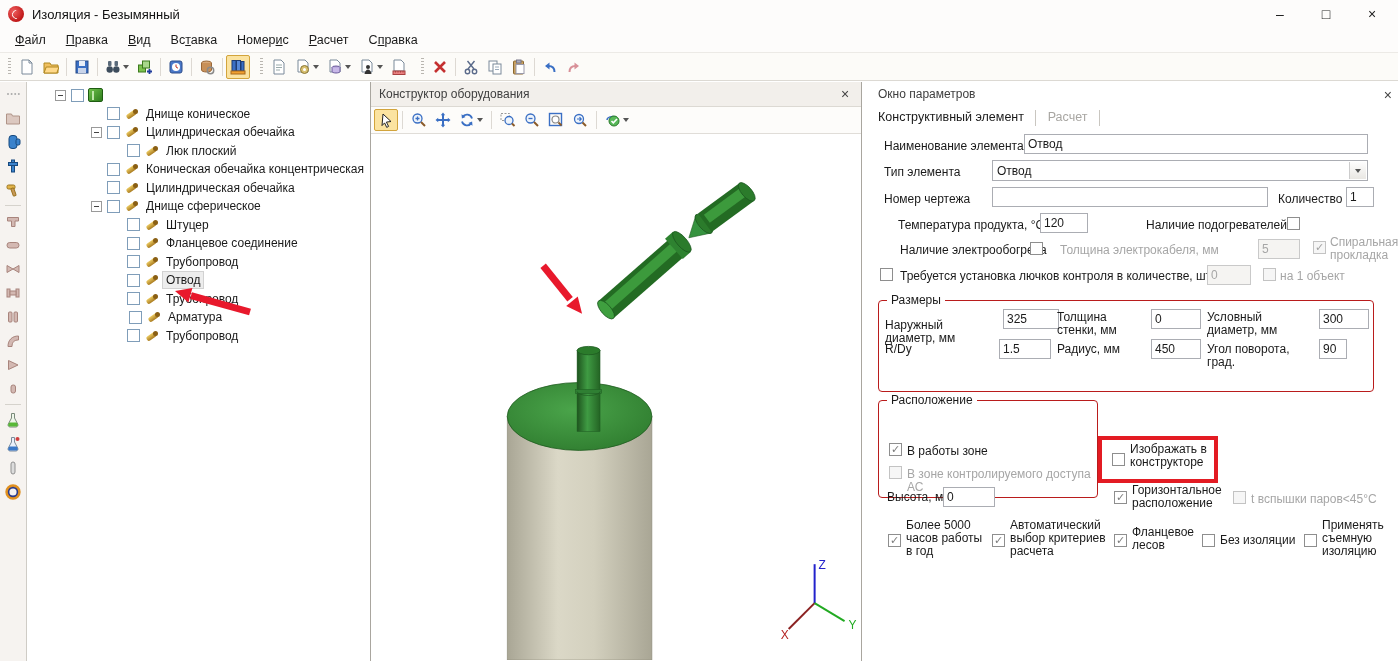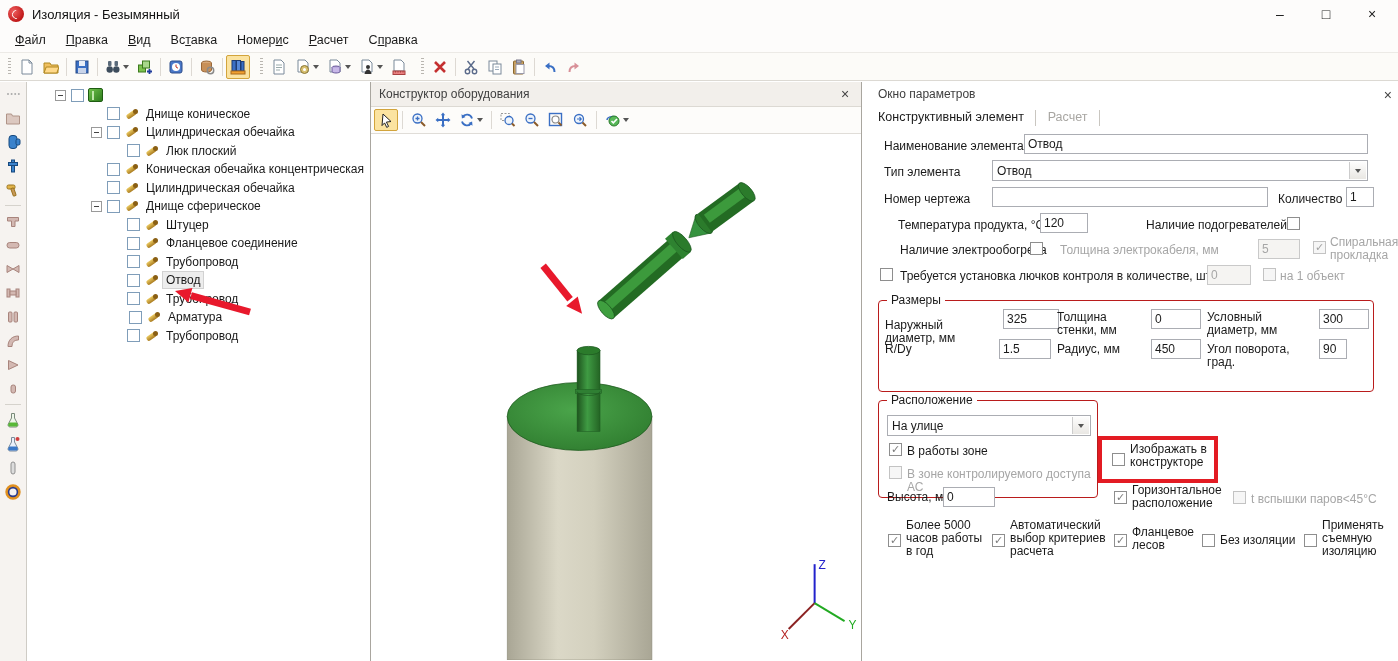--- a/index.html
+++ b/index.html
@@ -677,26 +677,20 @@
       <div class="abs lab" style="left:6px; top:42px;">R/Dy</div>
       <input class="abs inp" style="left: 120px; top: 38px; width: 52px;" value="1.5">
       <div class="abs lab" style="left:178px; top:42px;">Радиус, мм</div>
       <input class="abs inp" style="left: 272px; top: 38px; width: 50px;" value="450">
       <div class="abs lab" style="left:328px; top:42px; width:100px;">Угол поворота, град.</div>
       <input class="abs inp" style="left: 440px; top: 38px; width: 28px;" value="90">
     </div>
 
     <div class="grp" style="left:16px; top:318px; width:220px; height:98px;padding-left:12px;">
       <span class="grp-leg">Расположение</span>
-      <div class="abs ddl" style="left:8px; top:14px; width:204px;">
-        <span>На улице</span>
-        <span class="dd-btn">
-            <span class="caret" style="margin:0"></span>
-          </span>
-      </div>
       <span class="abs cb checked" style="left:10px; top:42px;"></span>
       <div class="abs lab" style="left:28px; top:44px;">В работы зоне</div>
       <span class="abs cb dis" style="left:10px; top:65px;"></span>
       <div class="abs lab dis" style="left:28px; top:67px;">В зоне контролируемого доступа АС</div>
       <div class="abs lab" style="left:8px; top:90px;">Высота, м</div>
       <input class="abs inp" style="left: 64px; top: 86px; width: 52px;" value="0">
     </div>
 
     <div class="abs" id="red-box" style="left:236px; top:354px; width:120px; height:47px;">
       <span class="cb" style="position:absolute; left:10px; top:13px;"></span>

